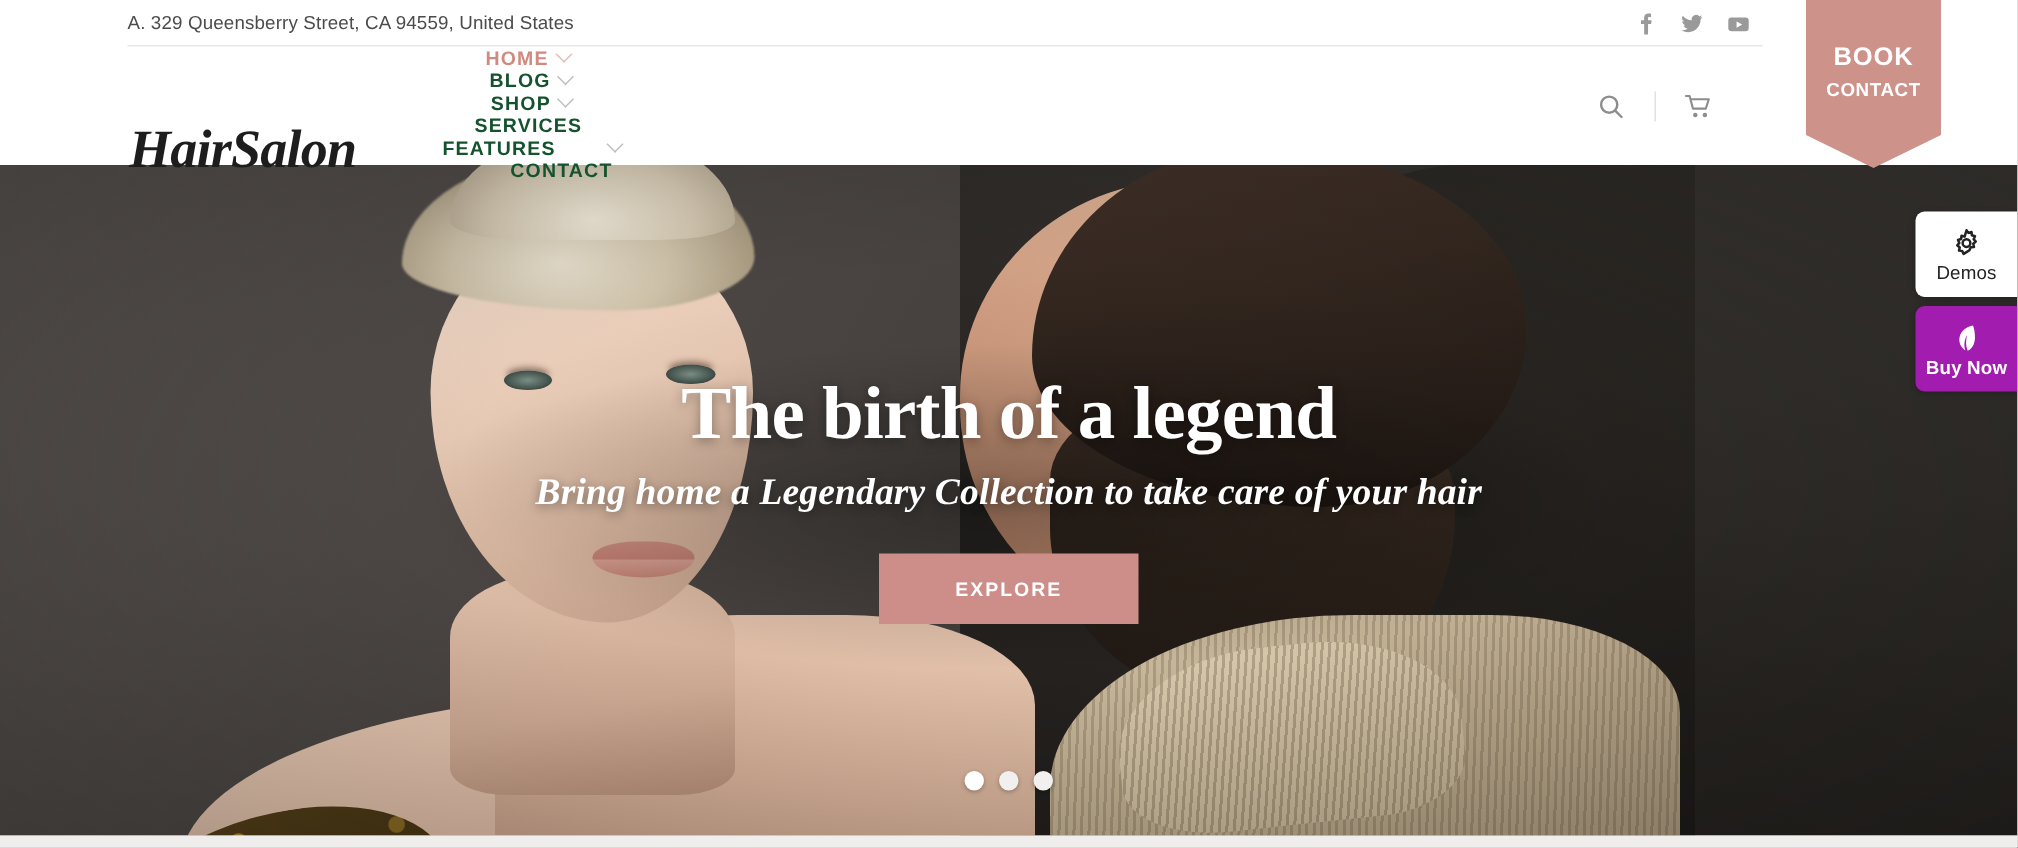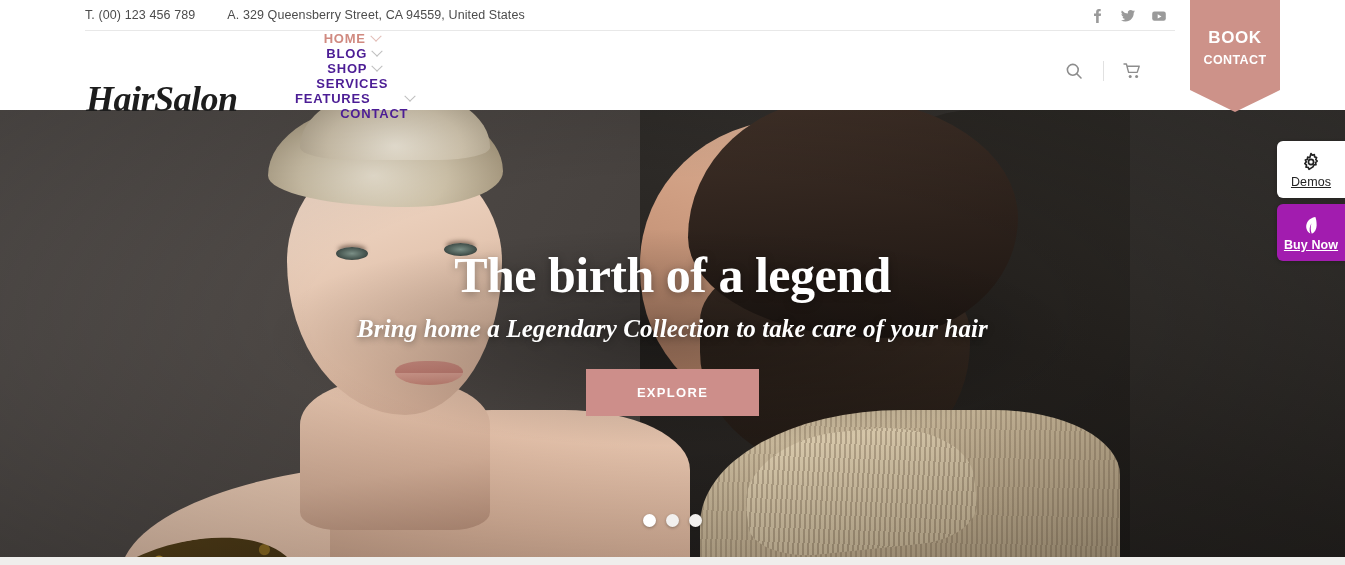--- a/index.html
+++ b/index.html
@@ -55,21 +55,21 @@
     font-size:36px; color:#1d1d1d; letter-spacing:-0.5px;
     line-height:1;
   }
   .nav {
     position:absolute; left:295px; top:0; height:79px;
     display:flex; align-items:center;flex-direction:column;
   }
   .nav-item {
     display:flex; align-items:center; gap:6px;
     font-size:13px; font-weight:bold; letter-spacing:0.8px;
-    color:#4c1d95; cursor:pointer; white-space:nowrap;
+    color:#14532d; cursor:pointer; white-space:nowrap;
     padding:0 0; margin-right:43px;
   }
   .nav-item.active { color:#d08a80; }
   .nav-item .caret {
     display:inline-block; width:8px; height:8px;
     border-right:1.3px solid #a9a9a9; border-bottom:1.3px solid #a9a9a9;
     transform:rotate(45deg) translate(-2px,-2px);
     opacity:.75;
   }
   .nav-item.active .caret { border-color:#d9a79f; }
@@ -85,21 +85,21 @@
     display:flex; align-items:center; gap:0;
   }
   .tool-btn {
     display:flex; align-items:center; justify-content:center;
     width:34px; height:34px; color:#8d8d8d; cursor:pointer;
   }
   .tool-sep { width:1px; height:20px; background:#e1e1e1; margin:0 12px; }
 
   
   .ribbon {
-    position:absolute; right:65px; top:0; width:90px; height:84px;
+    position:absolute; right:51px; top:0; width:90px; height:84px;
     z-index:40; cursor:pointer;
   }
   .ribbon-body {
     position:absolute; left:0; top:0; width:90px; height:90px;
     background:#cd9289;
   }
   .ribbon-tail {
     position:absolute; left:0; top:90px; width:90px; height:22px;
     background:#cd9289;
     clip-path:polygon(0 0, 100% 0, 100% 0, 50% 100%, 0 0);
@@ -307,33 +307,32 @@
   }
   .float-btn {
     width:68px; height:57px;
     border-radius:6px 0 0 6px;
     display:flex; flex-direction:column; align-items:center; justify-content:center;
     cursor:pointer; gap:3px;
     box-shadow:0 1px 4px rgba(0,0,0,.22);
   }
   .float-demos { background:#ffffff; color:#232323; }
   .float-buy { background:#a21caf; color:#ffffff; }
-  .float-label { font-size:12.5px; font-weight:normal; letter-spacing:0.1px; line-height:1;text-decoration:underline; }
+  .float-label { font-size:12.5px; font-weight:normal; letter-spacing:0.1px; line-height:1; }
   .float-buy .float-label { font-weight:bold; font-size:12.5px; }
   .float-ico { display:flex; align-items:center; justify-content:center; height:22px; }
 </style>
 </head>
 <body>
 
 <div id="page">
 
   <div class="topbar">
     <div class="topbar-inner">
       <div class="contact-list">
-        <span class="contact-item phone">T. (00) 123 456 789</span>
         <span class="contact-item addr">A. 329 Queensberry Street, CA 94559, United States</span>
       </div>
 
       <div class="social-list">
         <span class="social-ico">
           <svg width="16" height="16" viewBox="0 0 16 16" fill="currentColor">
               <path d="M10.2 3.3h1.5V1.1C11.4 1.05 10.7 1 9.9 1 8.2 1 7.1 2.02 7.1 3.9v1.6H5v2.5h2.1V15h2.6V8h2.05l.33-2.5H9.7V4.15c0-.62.18-.85.5-.85z"></path>
             </svg>
         </span>
         <span class="social-ico">

